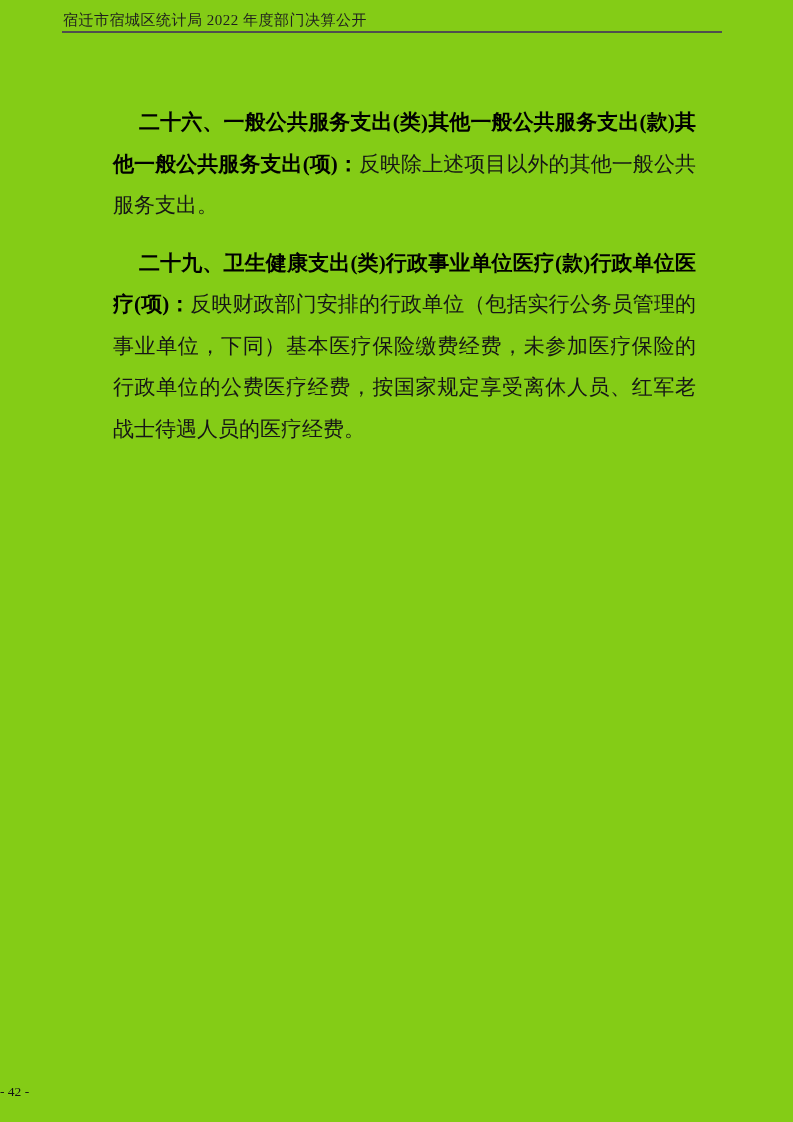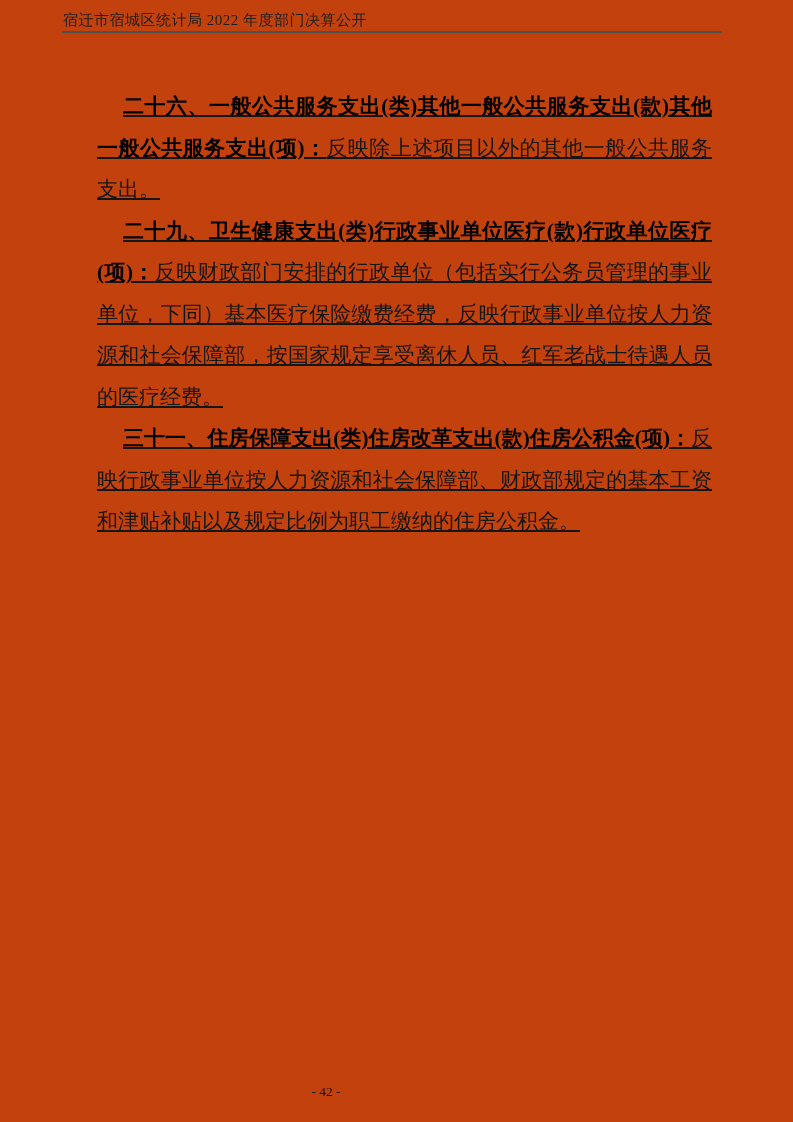--- a/index.html
+++ b/index.html
@@ -4,21 +4,21 @@
 <style>
   html, body {
     margin: 0;
     padding: 0;
     background: #ffffff;
   }
   .page {
     position: relative;
     width: 793px;
     height: 1122px;
-    background: #c2410c;
+    background: #84cc16;
     overflow: hidden;
     font-family: "Liberation Serif", serif;
     color: #000000;
   }
   .header-title {
     position: absolute;
     top: 11px;
     left: 63px;
     font-size: 15px;
     letter-spacing: 0.5px;
@@ -37,56 +37,54 @@
     position: absolute;
     top: 86px;
     left: 97px;
     width: 615px;
     font-size: 21px;
     line-height: 41.5px;
     text-align: justify;
     color: #161616;
   }
   .doc-body p {
-    margin: 0;
+    margin: 16px;
     padding: 0;
     text-indent: 26px;
-    text-decoration: underline;
   }
   .para-heading {
     font-weight: 700;
     color: #000000;
   }
   .para-body {
     font-weight: 400;
   }
   .page-footer {
     position: absolute;
     top: 1084px;
     left: 0;
     width: 652px;
-    text-align: center;
+    text-align: left;
     font-size: 13.5px;
     color: #141414;
   }
 </style>
 </head>
 <body>
 
 <div class="page">
 
   <div class="header-title">宿迁市宿城区统计局 2022 年度部门决算公开</div>
   <div class="header-rule"></div>
 
   <div class="doc-body">
     <p><span class="para-heading">二十六、一般公共服务支出(类)其他一般公共服务支出(款)其他一般公共服务支出(项)：</span><span class="para-body">反映除上述项目以外的其他一般公共服务支出。</span></p>
 
 
 
-    <p><span class="para-heading">二十九、卫生健康支出(类)行政事业单位医疗(款)行政单位医疗(项)：</span><span class="para-body">反映财政部门安排的行政单位（包括实行公务员管理的事业单位，下同）基本医疗保险缴费经费，反映行政事业单位按人力资源和社会保障部，按国家规定享受离休人员、红军老战士待遇人员的医疗经费。</span></p>
+    <p><span class="para-heading">二十九、卫生健康支出(类)行政事业单位医疗(款)行政单位医疗(项)：</span><span class="para-body">反映财政部门安排的行政单位（包括实行公务员管理的事业单位，下同）基本医疗保险缴费经费，未参加医疗保险的行政单位的公费医疗经费，按国家规定享受离休人员、红军老战士待遇人员的医疗经费。</span></p>
 
 
-    <p><span class="para-heading">三十一、住房保障支出(类)住房改革支出(款)住房公积金(项)：</span><span class="para-body">反映行政事业单位按人力资源和社会保障部、财政部规定的基本工资和津贴补贴以及规定比例为职工缴纳的住房公积金。</span></p>
   </div>
 
   <div class="page-footer">- 42 -</div>
 
 </div>
 
 </body></html>

